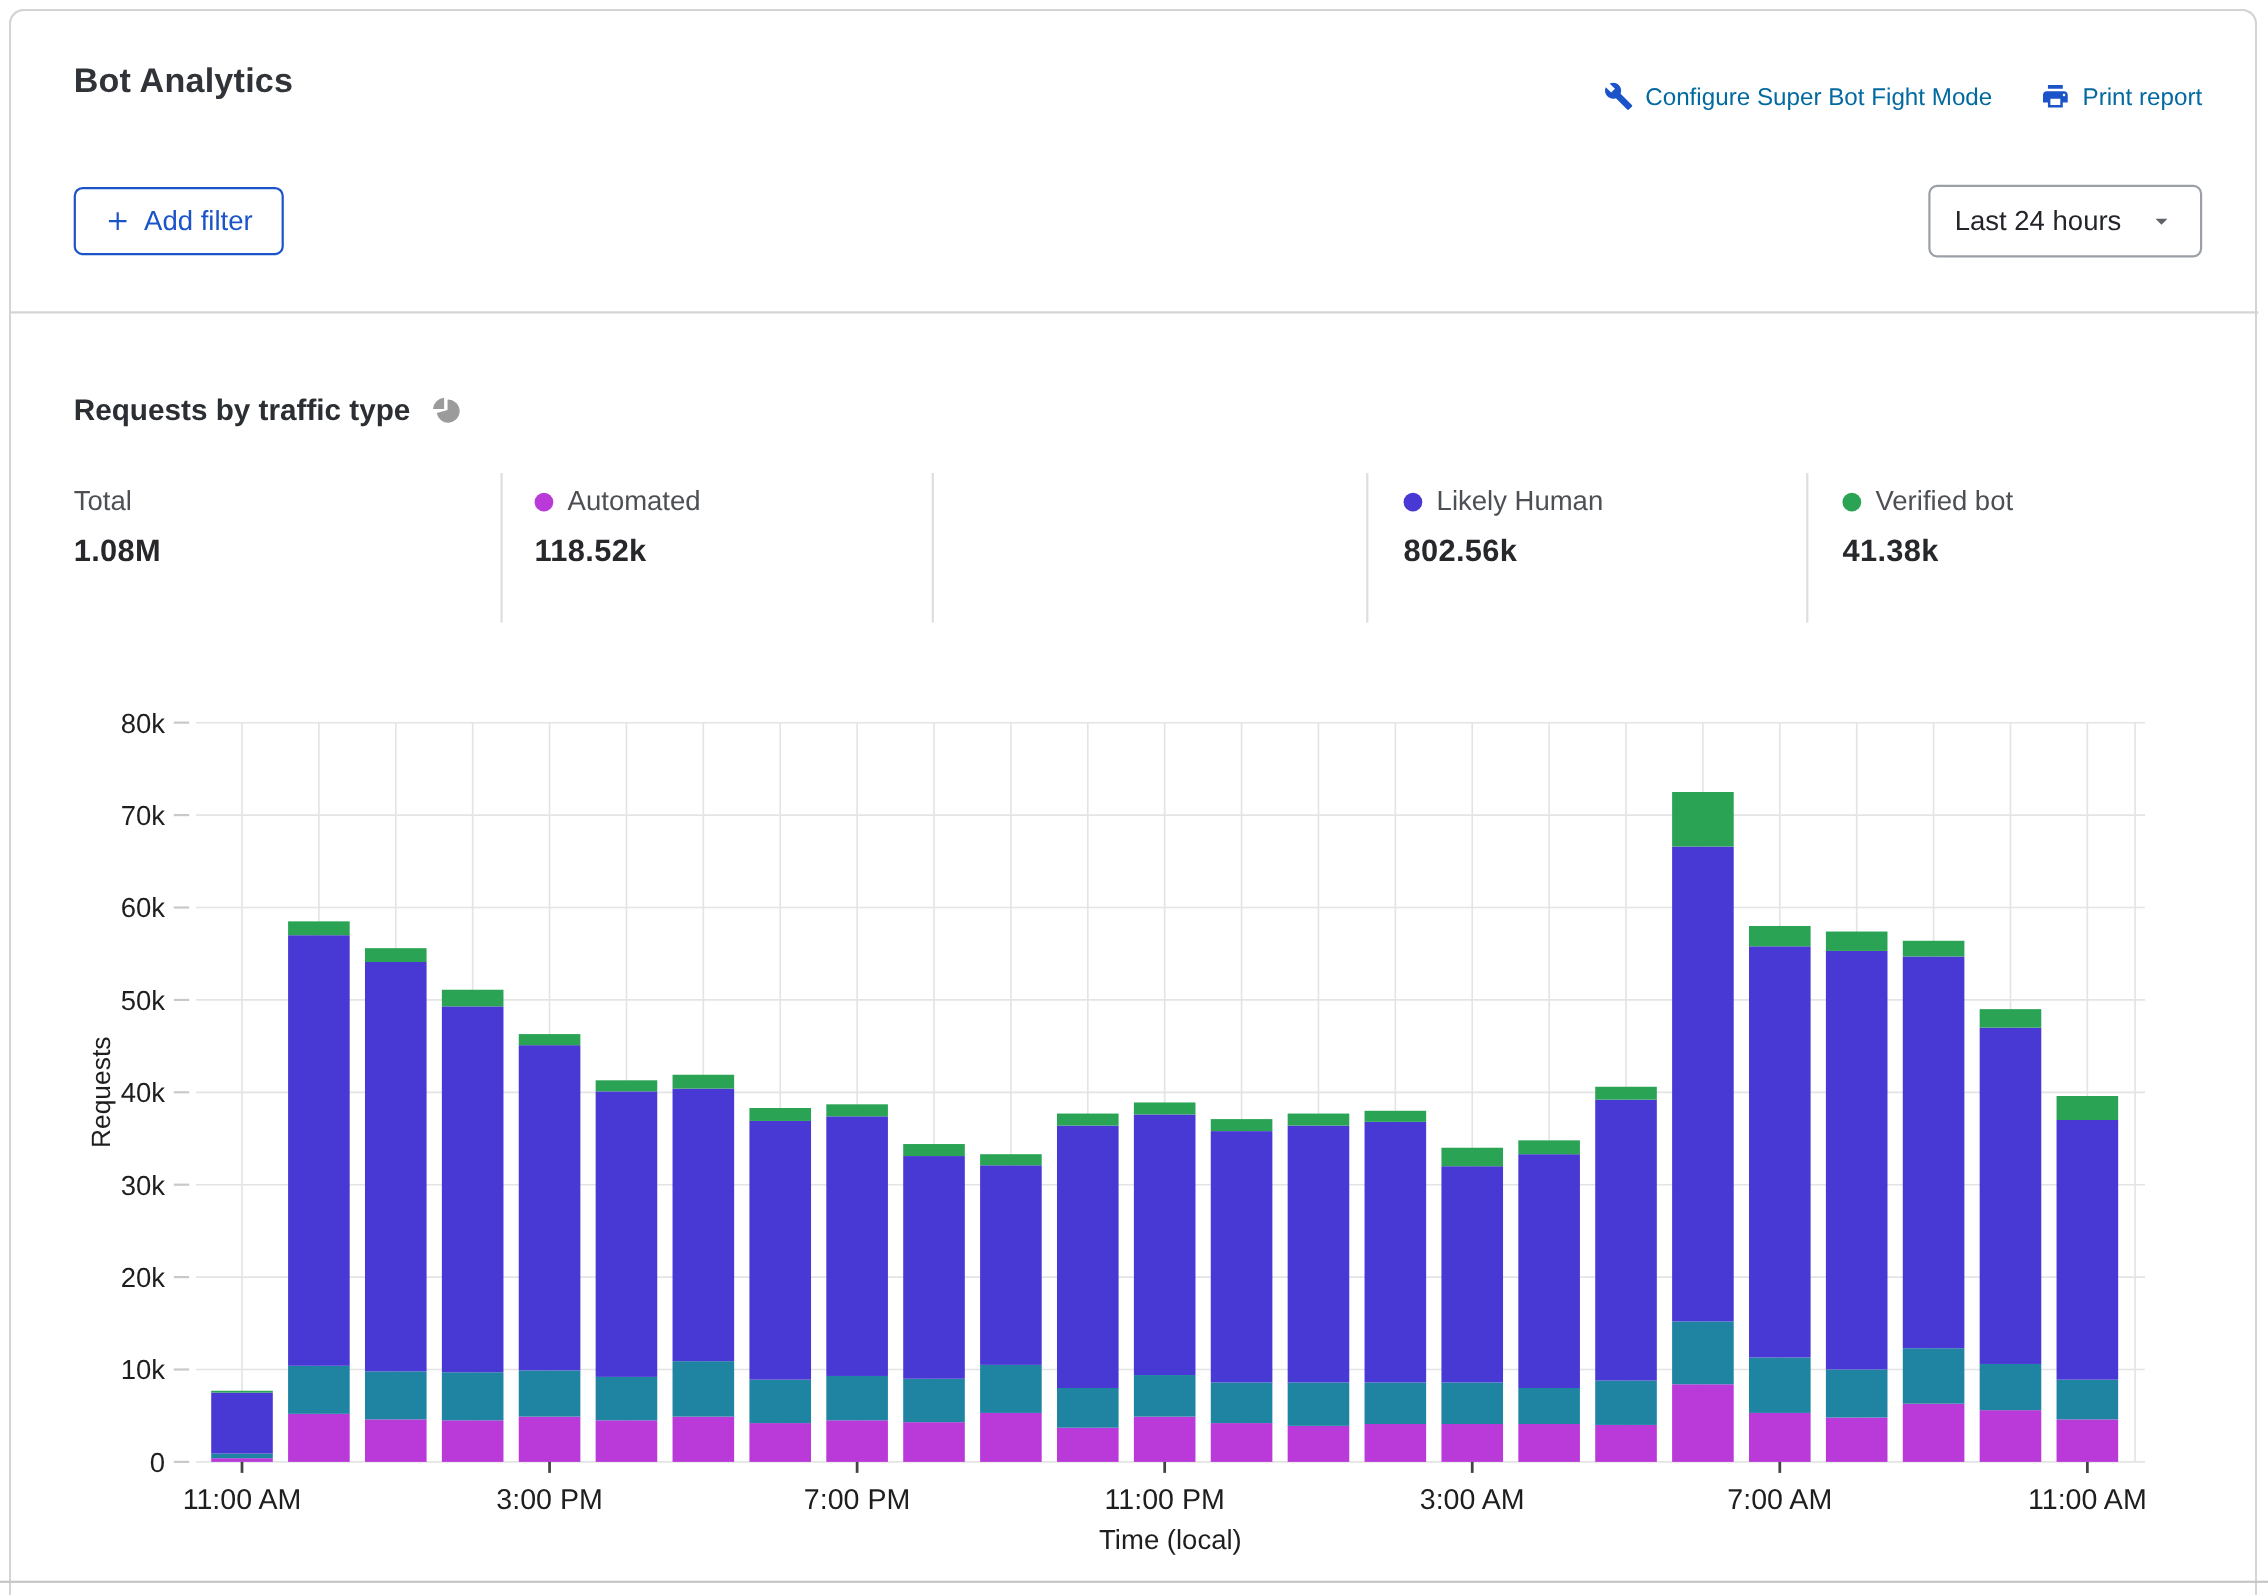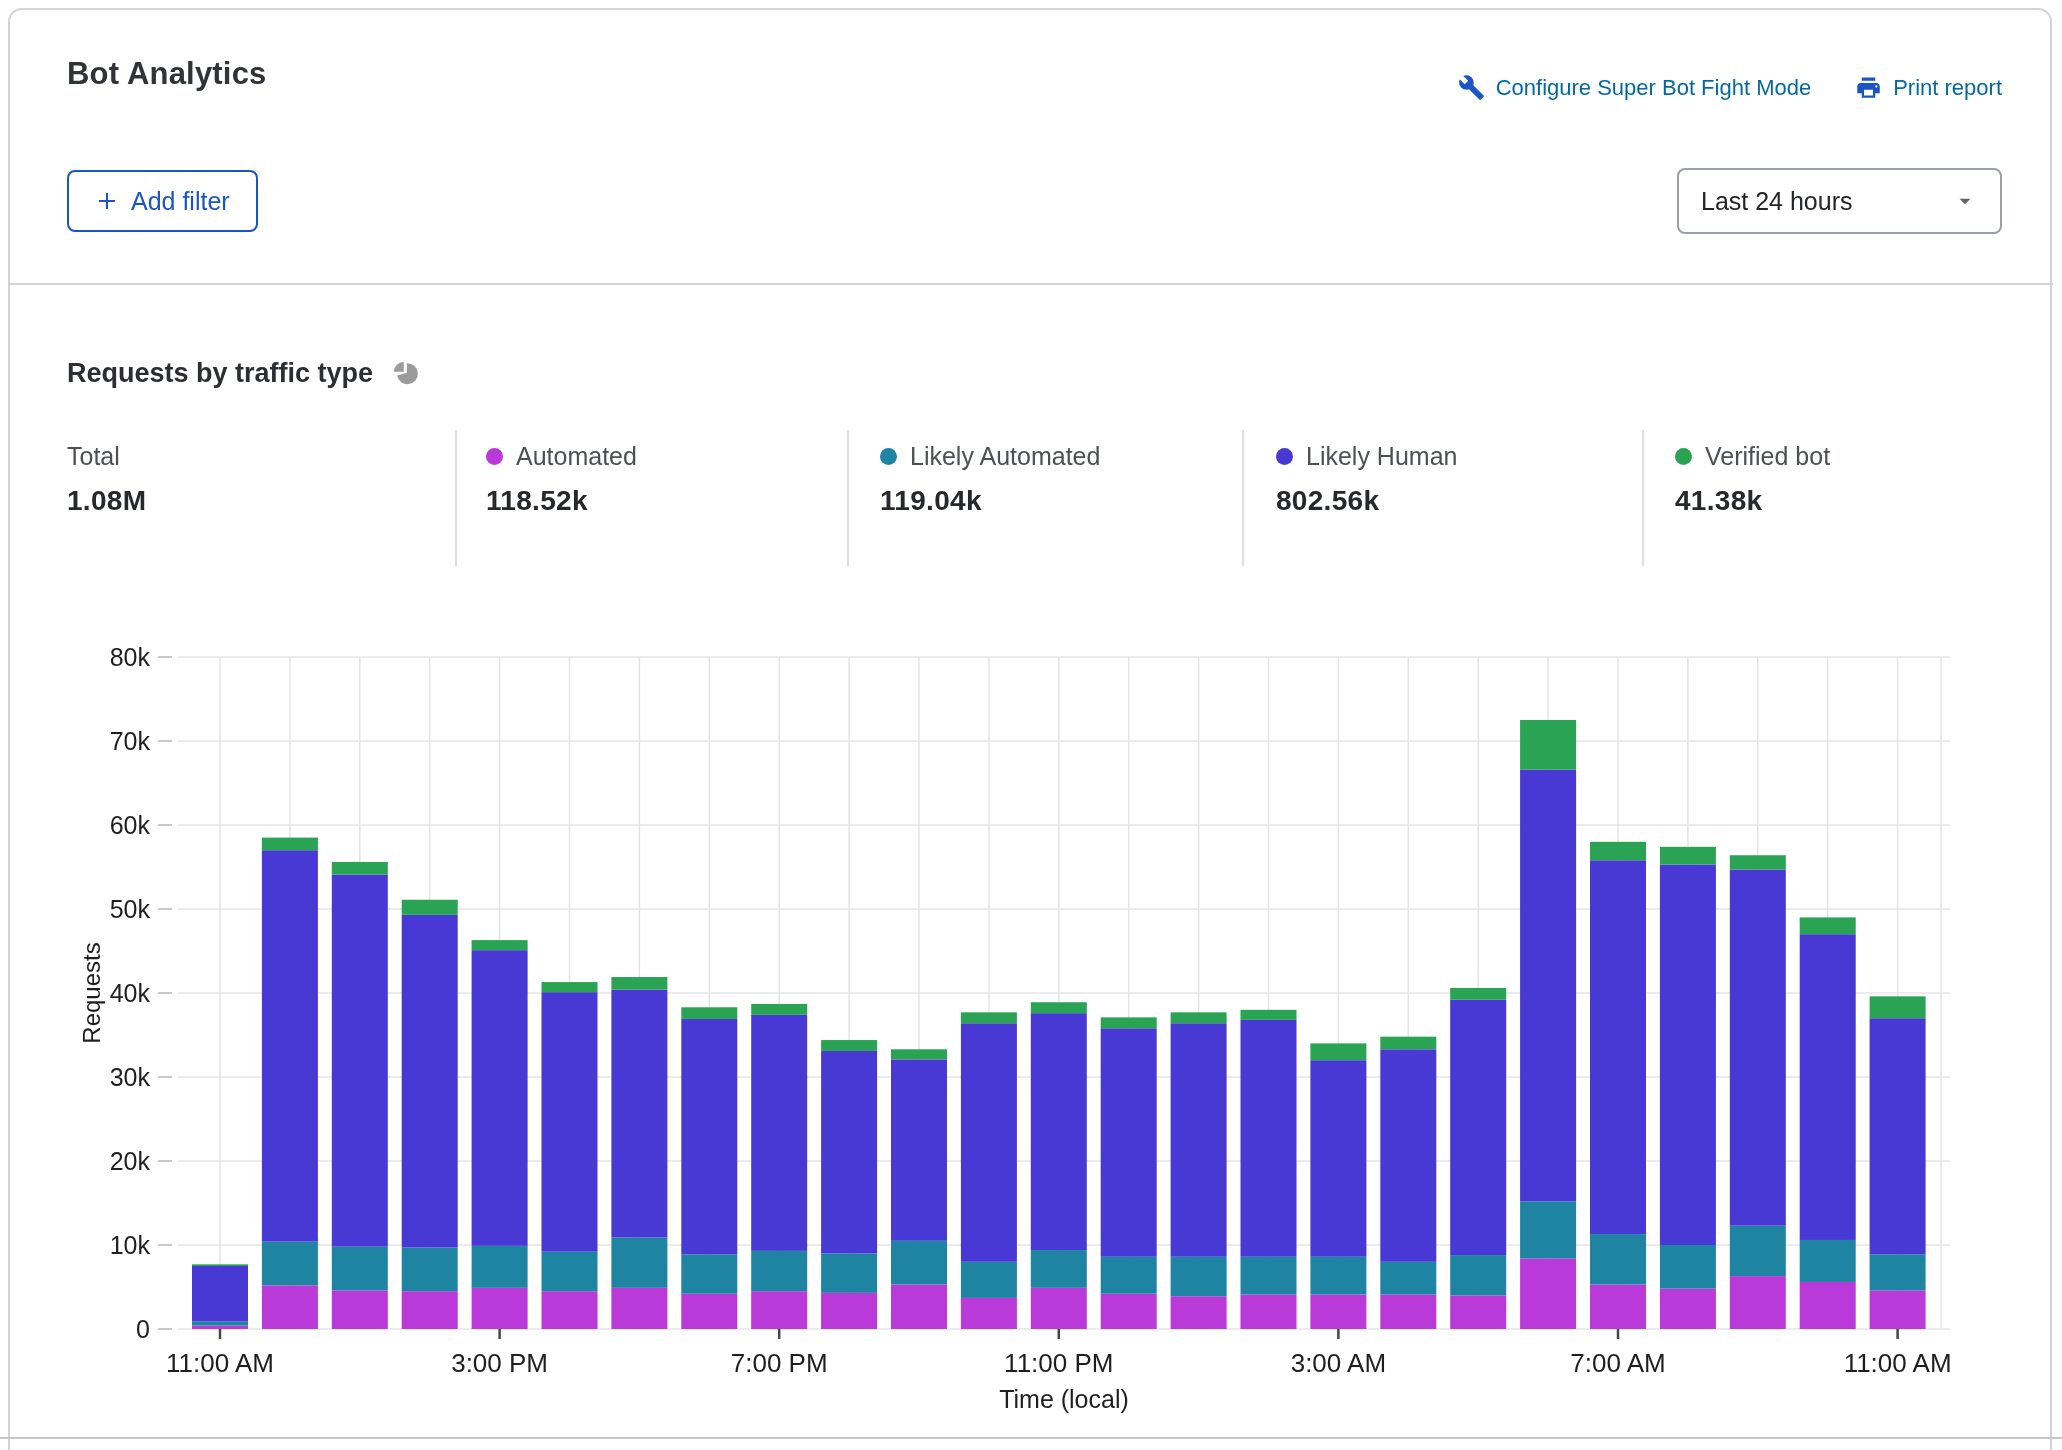--- a/index.html
+++ b/index.html
@@ -3,21 +3,21 @@
 <meta charset="utf-8">
 <style>
   html,body{margin:0;padding:0;background:#fff;}
   body{width:2062px;height:1450px;position:relative;font-family:"Liberation Sans",sans-serif;overflow:hidden;}
   .card{position:absolute;left:8px;top:8px;width:2044px;height:1442px;border:2px solid #d4d4d4;border-bottom:none;border-radius:14px 14px 0 0;background:#fff;box-sizing:border-box;}
   .page-title{position:absolute;left:67px;top:56px;font-size:31px;font-weight:700;color:#303338;letter-spacing:.2px;}
   .header-links{position:absolute;right:60px;top:74px;display:flex;align-items:center;gap:44px;}
   .hlink{display:flex;align-items:center;gap:11px;color:#0369a1;font-size:22px;cursor:pointer;}
   .hlink svg{display:block;}
   .btn-add-filter{position:absolute;left:67px;top:170px;height:62px;display:inline-flex;align-items:center;gap:12px;padding:0 26px;border:2px solid #1b54c9;border-radius:8px;background:#fff;color:#1b54c9;font-size:25px;font-weight:500;cursor:pointer;font-family:inherit;text-align:center;}
-  .select{position:absolute;right:60px;top:168px;width:325px;height:66px;border:2px solid #9aa0a6;border-radius:8px;background:#fff;display:flex;align-items:center;box-sizing:border-box;padding:16px 22px;cursor:pointer;}
+  .select{position:absolute;right:60px;top:168px;width:249px;height:66px;border:2px solid #9aa0a6;border-radius:8px;background:#fff;display:flex;align-items:center;box-sizing:border-box;padding:16px 22px;cursor:pointer;}
   .select .sel-text{font-size:25px;color:#23252a;flex:1;}
   .header-divider{position:absolute;left:9px;top:283px;width:2044px;height:0;border-top:2px solid #d4d4d4;}
   .section-title-row{position:absolute;left:67px;top:358px;display:flex;align-items:center;gap:18px;}
   .section-title{font-size:27px;font-weight:700;color:#2b2e33;}
   .stats{position:absolute;left:0;top:428px;width:1896px;height:140px;}
   .stat{position:absolute;display:flex;flex-direction:column;gap:14px;}
   .stat-label-row{display:flex;align-items:center;gap:13px;font-size:25px;color:#4c4f54;}
   .stat-dot{width:17px;height:17px;border-radius:50%;flex:0 0 auto;}
   .stat-value{font-size:28px;font-weight:700;color:#26282c;letter-spacing:.3px;}
   .stat-sep{position:absolute;top:2px;width:0;height:136px;border-left:2px solid #dedede;}
@@ -81,27 +81,20 @@
   </div>
   <div class="stat-sep" style="left:455px;"></div>
   <div class="stat" style="left:486px;top:14px;">
     <div class="stat-label-row">
       <span class="stat-dot" style="background: rgb(186, 57, 217);"></span>
       <span>Automated</span>
     </div>
     <div class="stat-value">118.52k</div>
   </div>
   <div class="stat-sep" style="left:847px;"></div>
-  <div class="stat" style="left:880px;top:14px;">
-    <div class="stat-label-row">
-      <span class="stat-dot" style="background: rgb(30, 132, 161);"></span>
-      <span>Likely Automated</span>
-    </div>
-    <div class="stat-value">119.04k</div>
-  </div>
   <div class="stat-sep" style="left:1242px;"></div>
   <div class="stat" style="left:1276px;top:14px;">
     <div class="stat-label-row">
       <span class="stat-dot" style="background: rgb(72, 56, 212);"></span>
       <span>Likely Human</span>
     </div>
     <div class="stat-value">802.56k</div>
   </div>
   <div class="stat-sep" style="left:1642px;"></div>
   <div class="stat" style="left:1675px;top:14px;">

